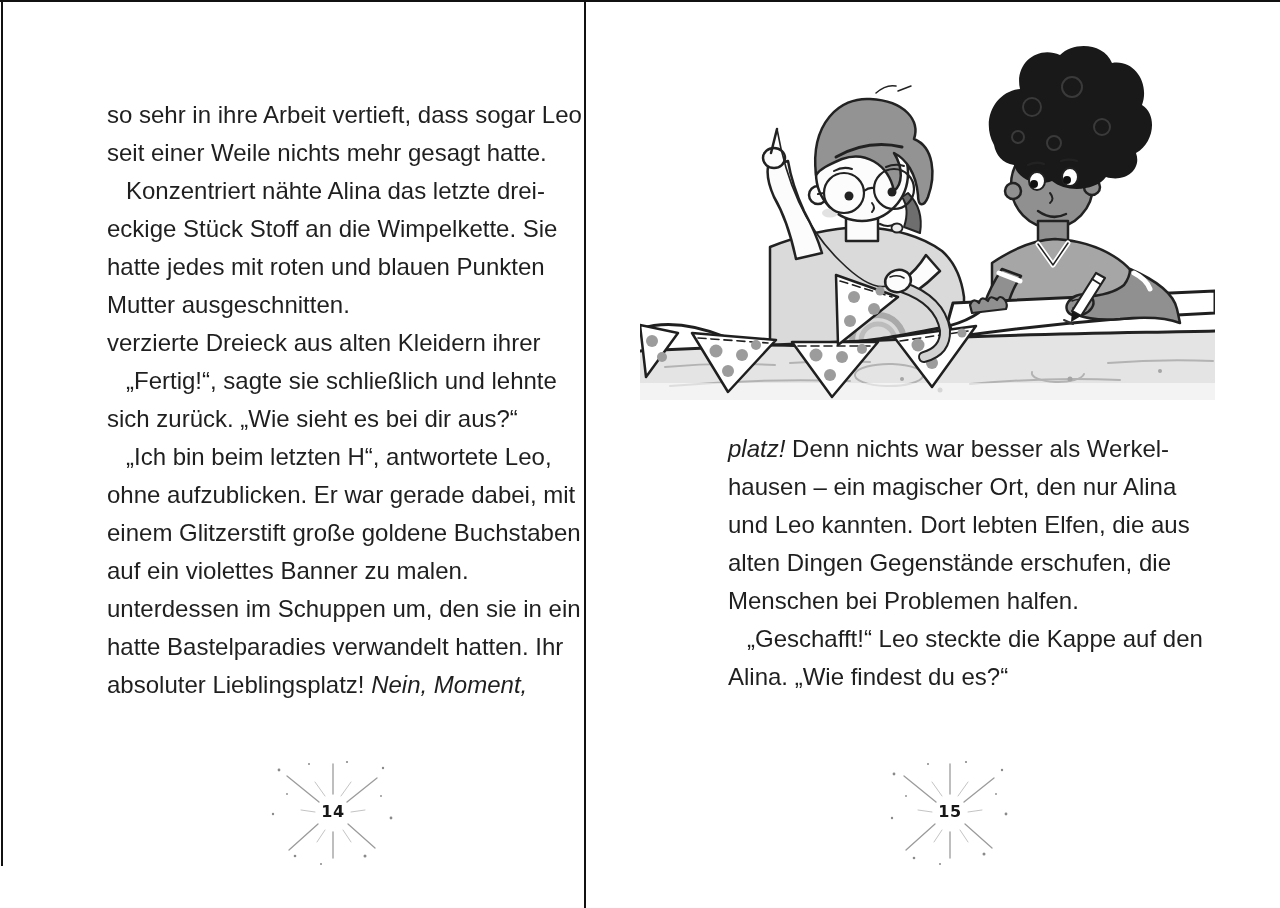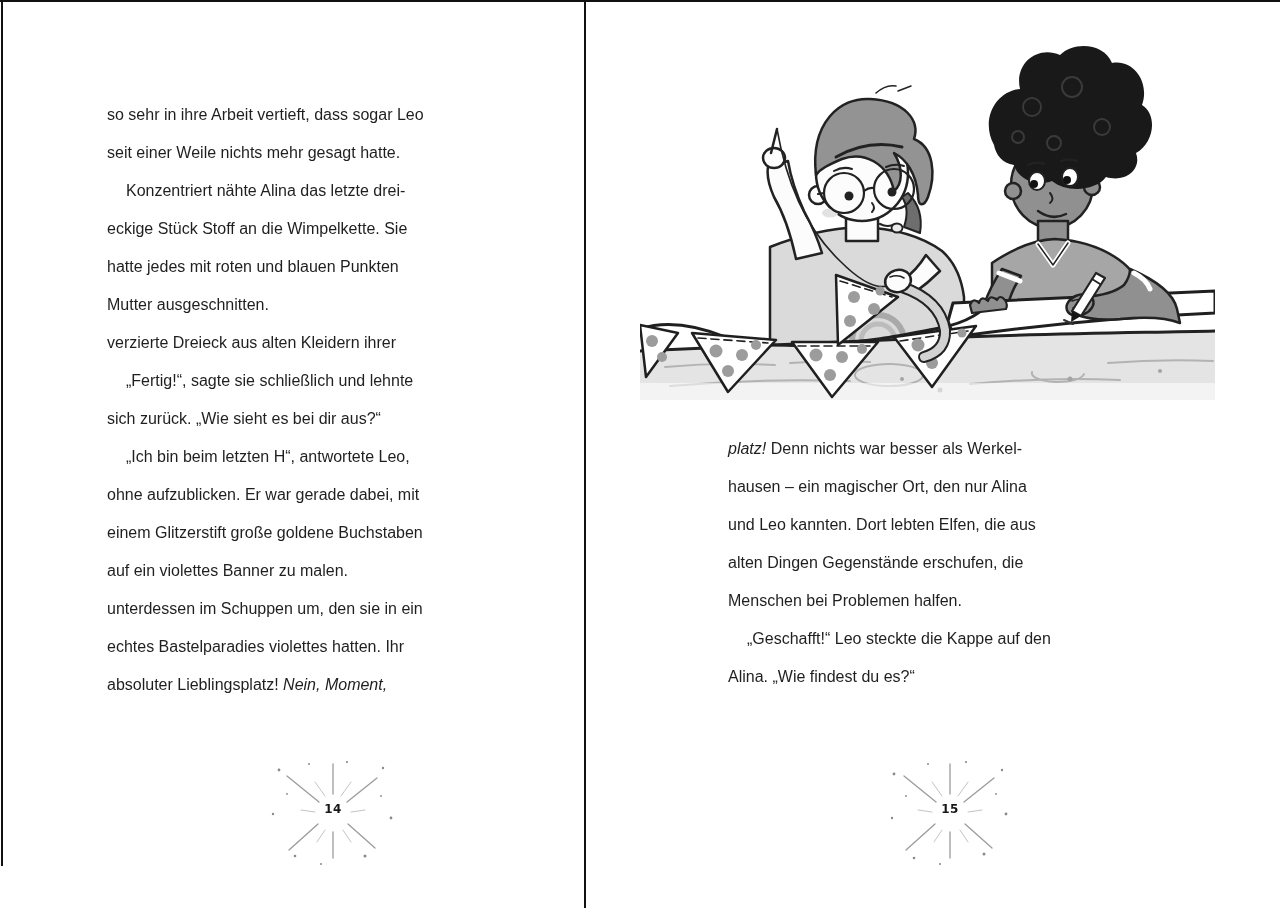--- a/index.html
+++ b/index.html
@@ -7,38 +7,38 @@
   html,body { width:1280px; height:908px; background:#fff; overflow:hidden;
     font-family:"Liberation Sans", sans-serif; color:#1f1f1f; }
   .spread { position:relative; width:1280px; height:908px; background:#fff; }
 
   
   .frame-top   { position:absolute; left:0; top:0; width:1280px; height:2px; background:#111; }
   .frame-left  { position:absolute; left:1px; top:0; width:2px; height:866px; background:#111; }
   .divider     { position:absolute; left:584px; top:0; width:2px; height:908px; background:#111; }
 
   
-  .text-block { position:absolute; font-size:16px; line-height:38px; color:#1f1f1f; }
+  .text-block { position:absolute; font-size:24px; line-height:38px; color:#1f1f1f; }
   .text-left  { left:107px; top:96px;  width:460px; }
   .text-right { left:728px; top:430px; width:460px; }
   .tline { white-space:nowrap; height:38px; }
   .tline.indent { padding-left:19px; }
   .em { font-style:italic; }
 
   
   .illustration { position:absolute; left:640px; top:45px; width:575px; height:355px; }
   .illustration svg { width:100%; height:100%; display:block; }
 
   
   .pagenum-wrap { position:absolute; width:140px; height:120px; }
   .pagenum-left  { left:263px; top:752px; }
   .pagenum-right { left:880px; top:752px; }
   .pagenum-wrap svg { position:absolute; inset:0; width:140px; height:120px; }
   .pagenum { position:absolute; left:0; right:0; top:50px; text-align:center;
-    font-family:"DejaVu Sans", sans-serif; font-weight:700; font-size:12px; color:#171717;
+    font-family:"DejaVu Sans", sans-serif; font-weight:700; font-size:16px; color:#171717;
     letter-spacing:0.5px; }
 </style>
 </head>
 <body style="color: rgb(31, 31, 31); background: rgb(255, 255, 255);">
 
 <div class="spread">
 
   <div class="frame-top"></div>
   <div class="frame-left"></div>
   <div class="divider"></div>
@@ -52,21 +52,21 @@
         <div class="tline"><span>hatte jedes mit roten und blauen Punkten</span></div>
         <div class="tline"><span>Mutter ausgeschnitten.</span></div>
         <div class="tline"><span>verzierte Dreieck aus alten Kleidern ihrer</span></div>
         <div class="tline indent"><span>„Fertig!“, sagte sie schließlich und lehnte</span></div>
         <div class="tline"><span>sich zurück. „Wie sieht es bei dir aus?“</span></div>
         <div class="tline indent"><span>„Ich bin beim letzten H“, antwortete Leo,</span></div>
         <div class="tline"><span>ohne aufzublicken. Er war gerade dabei, mit</span></div>
         <div class="tline"><span>einem Glitzerstift große goldene Buchstaben</span></div>
         <div class="tline"><span>auf ein violettes Banner zu malen.</span></div>
         <div class="tline"><span>unterdessen im Schuppen um, den sie in ein</span></div>
-        <div class="tline"><span>echtes Bastelparadies violettes hatten. Ihr</span></div>
+        <div class="tline"><span>hatte Bastelparadies verwandelt hatten. Ihr</span></div>
         <div class="tline"><span>absoluter Lieblingsplatz! </span><span class="em">Nein, Moment,</span></div>
       </div>
 
     <div class="pagenum-wrap pagenum-left">
       <svg viewBox="0 0 140 120" aria-hidden="true">
         <g stroke="#9b9b9b" stroke-width="1.3" stroke-linecap="round">
           <line x1="70" y1="42" x2="70" y2="12"></line>
             <line x1="70" y1="80" x2="70" y2="106"></line>
           <line x1="56" y1="50" x2="24" y2="24"></line>
             <line x1="84" y1="50" x2="114" y2="26"></line>

